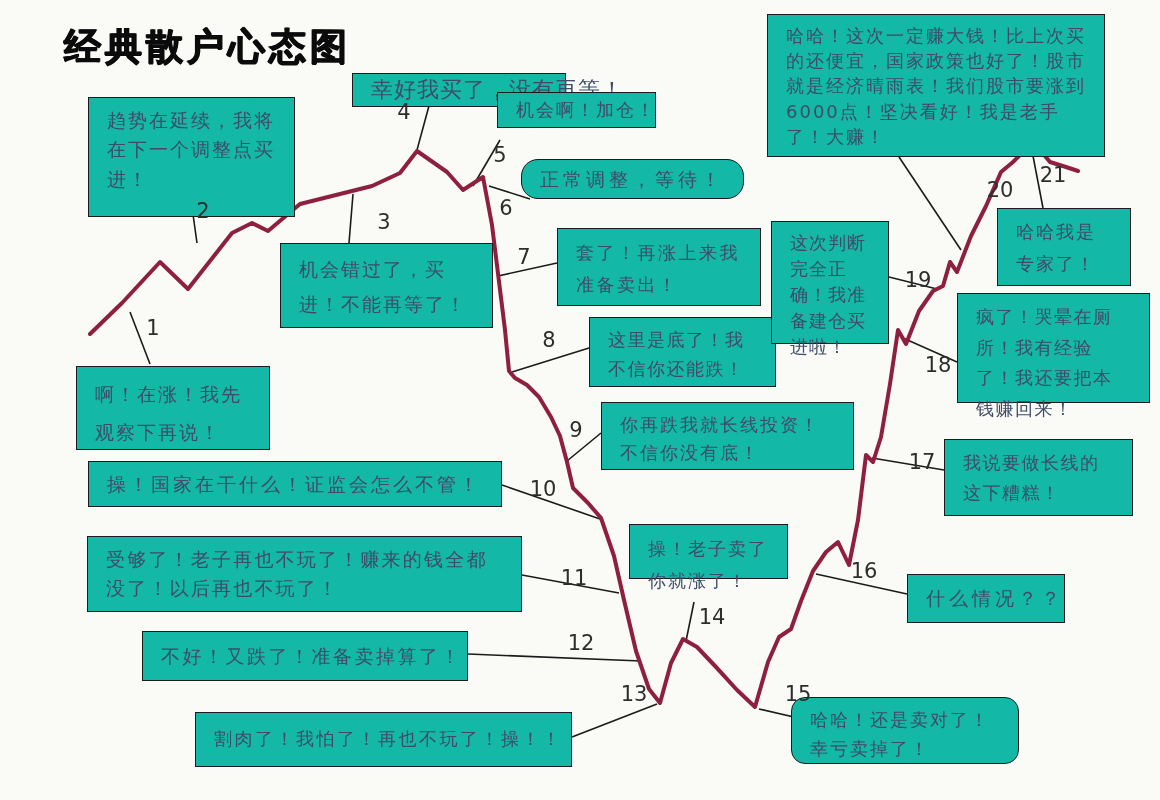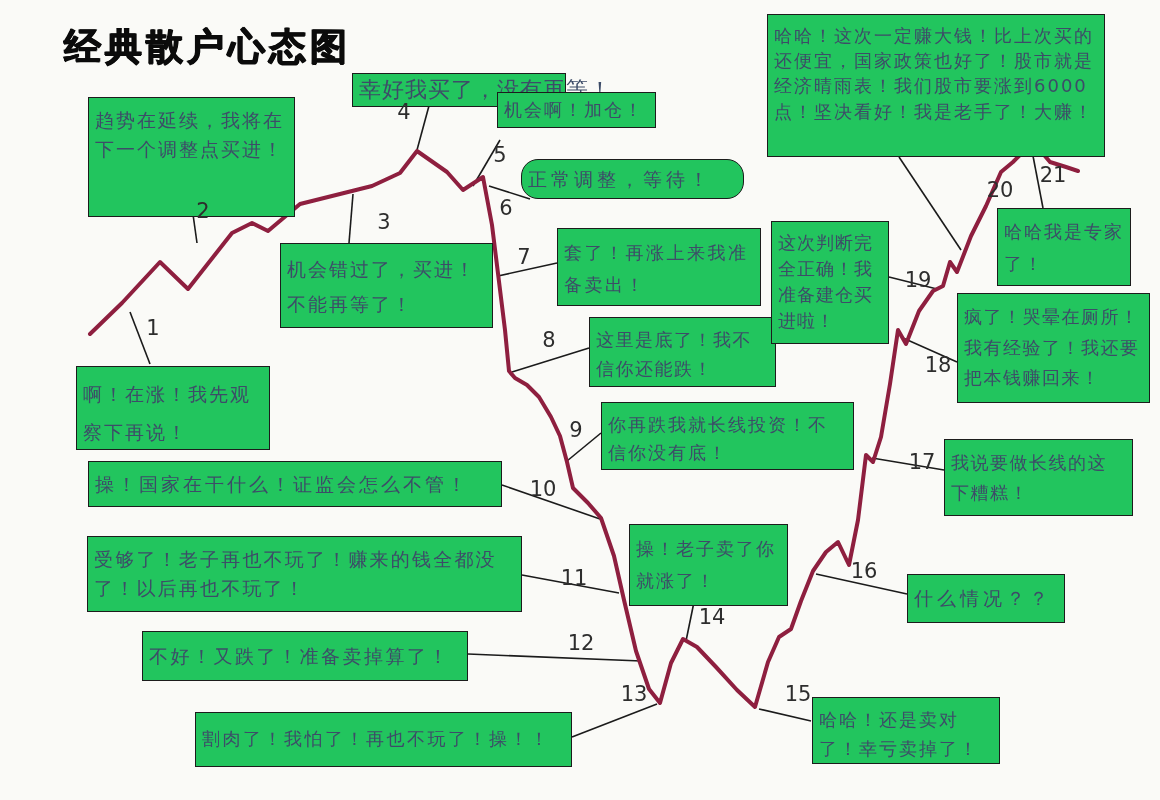--- a/index.html
+++ b/index.html
@@ -12,23 +12,23 @@
   }
   #chart-title{
     position:absolute;left:64px;top:22px;margin:0;
     font-size:37px;font-weight:900;color:#0b0b0b;
     letter-spacing:4px;
     text-shadow:0.8px 0 #0b0b0b,-0.8px 0 #0b0b0b,0 0.8px #0b0b0b;
   }
   #curve-svg{position:absolute;left:0;top:0;}
   .box{
     position:absolute;box-sizing:border-box;
-    background:#22c55e;border:1.6px solid #1c1c1c;
+    background:#14b8a6;border:1.6px solid #1c1c1c;
     color:#3d4c68;
-    padding:8px 6px;
+    padding:8px 18px;
     font-size:19px;letter-spacing:2px;line-height:1.7;
     text-align:left;
   }
   .box.nowrap{white-space:nowrap;display:flex;align-items:center;}
   .stage-num{
     position:absolute;transform:translate(-50%,-50%);
     font-size:21px;color:#2d2d2d;letter-spacing:0;
     font-family:"DejaVu Sans",sans-serif;
   }
 </style>
@@ -71,22 +71,22 @@
     <div class="box nowrap" style="left: 352px; top: 73px; width: 214px; height: 34px; font-size: 22px; letter-spacing: 1px;">幸好我买了，没有再等！</div>
     <div class="box nowrap" style="left: 497px; top: 92px; width: 159px; height: 36px; font-size: 18px; letter-spacing: 2px;">机会啊！加仓！</div>
     <div class="box nowrap" style="left: 521px; top: 159px; width: 223px; height: 40px; font-size: 19px; letter-spacing: 4px; border-radius: 17px;">正常调整，等待！</div>
     <div class="box" style="left: 557px; top: 228px; width: 204px; height: 78px; font-size: 18px; line-height: 1.75; letter-spacing: 2.5px;">套了！再涨上来我准备卖出！</div>
     <div class="box" style="left: 589px; top: 317px; width: 187px; height: 70px; font-size: 18px; line-height: 1.6; letter-spacing: 1.5px;">这里是底了！我不信你还能跌！</div>
     <div class="box" style="left: 601px; top: 402px; width: 253px; height: 68px; font-size: 18px; line-height: 1.55; letter-spacing: 2px;">你再跌我就长线投资！不信你没有底！</div>
     <div class="box nowrap" style="left: 88px; top: 461px; width: 414px; height: 46px; font-size: 19px; letter-spacing: 3px;">操！国家在干什么！证监会怎么不管！</div>
     <div class="box" style="left: 87px; top: 536px; width: 435px; height: 76px; font-size: 19px; line-height: 1.55; letter-spacing: 2.2px;">受够了！老子再也不玩了！赚来的钱全都没了！以后再也不玩了！</div>
     <div class="box nowrap" style="left: 142px; top: 631px; width: 326px; height: 50px; font-size: 19px; letter-spacing: 2.5px;">不好！又跌了！准备卖掉算了！</div>
     <div class="box nowrap" style="left: 195px; top: 712px; width: 377px; height: 55px; font-size: 18px; letter-spacing: 2.5px;">割肉了！我怕了！再也不玩了！操！！</div>
-    <div class="box" style="left: 629px; top: 524px; width: 159px; height: 82px; font-size: 18px; line-height: 1.75; letter-spacing: 2px;">操！老子卖了你就涨了！</div>
-    <div class="box" style="left: 812px; top: 697px; width: 188px; height: 67px; font-size: 18px; line-height: 1.6; letter-spacing: 2px;">哈哈！还是卖对了！幸亏卖掉了！</div>
+    <div class="box" style="left: 629px; top: 524px; width: 159px; height: 55px; font-size: 18px; line-height: 1.75; letter-spacing: 2px;">操！老子卖了你就涨了！</div>
+    <div class="box" style="left: 791px; top: 697px; width: 228px; height: 67px; font-size: 18px; line-height: 1.6; letter-spacing: 2px; border-radius: 14px;">哈哈！还是卖对了！幸亏卖掉了！</div>
     <div class="box nowrap" style="left: 907px; top: 574px; width: 158px; height: 49px; font-size: 19px; letter-spacing: 4px;">什么情况？？</div>
     <div class="box" style="left: 944px; top: 439px; width: 189px; height: 77px; font-size: 18px; line-height: 1.65; letter-spacing: 1.5px;">我说要做长线的这下糟糕！</div>
     <div class="box" style="left: 957px; top: 293px; width: 193px; height: 110px; font-size: 18px; line-height: 1.7; letter-spacing: 1.5px;">疯了！哭晕在厕所！我有经验了！我还要把本钱赚回来！</div>
     <div class="box" style="left: 771px; top: 221px; width: 118px; height: 123px; font-size: 18px; line-height: 1.45; letter-spacing: 1px;">这次判断完全正确！我准备建仓买进啦！</div>
     <div class="box" style="left: 767px; top: 14px; width: 338px; height: 143px; font-size: 18px; line-height: 1.4; letter-spacing: 2px;">哈哈！这次一定赚大钱！比上次买的还便宜，国家政策也好了！股市就是经济晴雨表！我们股市要涨到6000点！坚决看好！我是老手了！大赚！</div>
     <div class="box" style="left: 997px; top: 208px; width: 134px; height: 78px; font-size: 18px; line-height: 1.75; letter-spacing: 2px; font-family: Liberation Serif, serif;">哈哈我是专家了！</div>
   </div>
 <div id="stage-numbers">
     <span class="stage-num" style="left: 153px; top: 328px;">1</span>
     <span class="stage-num" style="left: 203px; top: 211px;">2</span>

